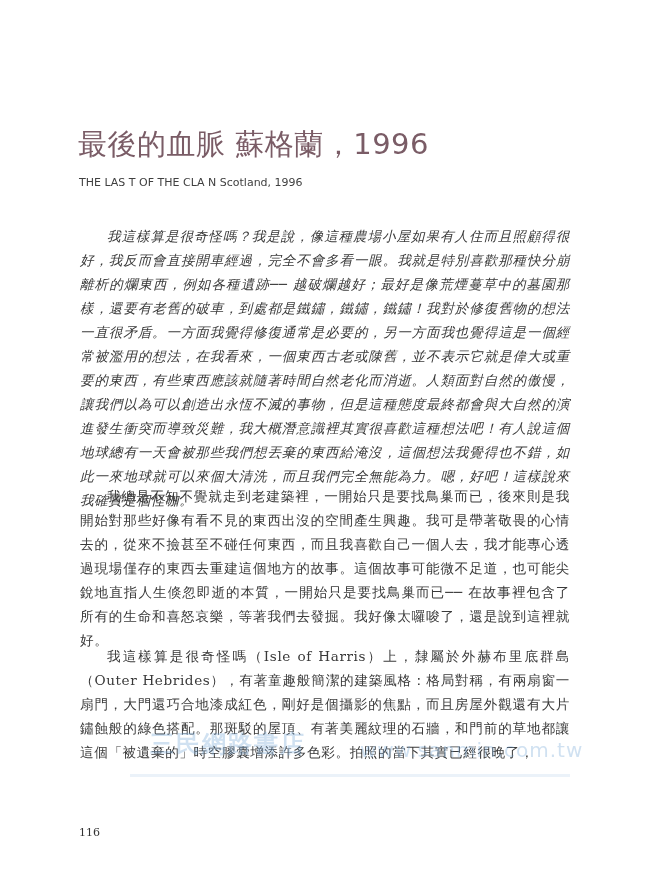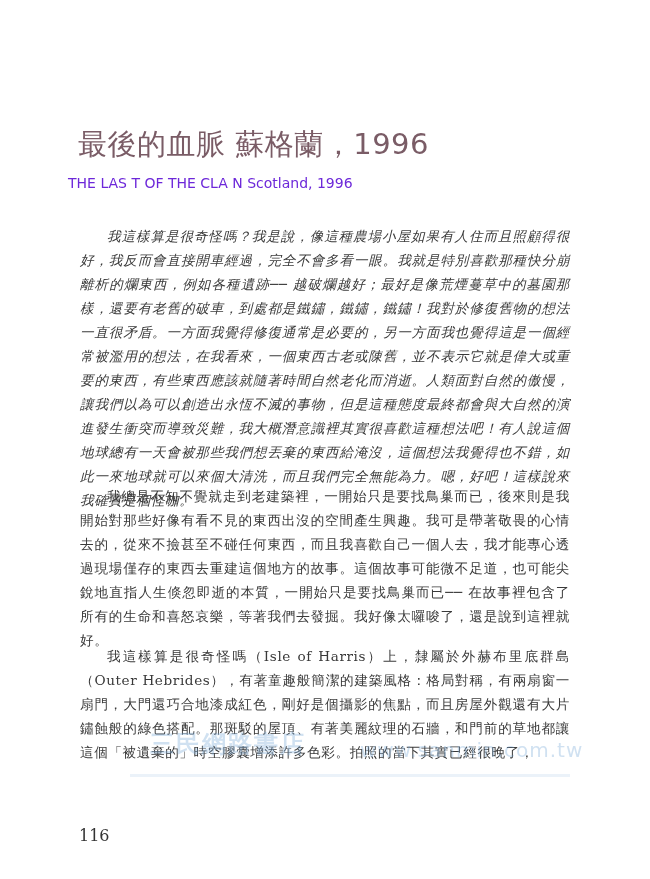--- a/index.html
+++ b/index.html
@@ -26,25 +26,25 @@
       top: 126px;
       font-family: "DejaVu Sans", sans-serif;
       font-size: 29px;
       letter-spacing: 0.5px;
       color: #7a5c66;
       white-space: nowrap;
       line-height: 36px;
     }
     .title-en {
       position: absolute;
-      left: 68px;
+      left: 79px;
       top: 172px;
       font-family: "DejaVu Sans", sans-serif;
-      font-size: 14px;
-      color: #6d28d9;
+      font-size: 11px;
+      color: #404040;
       white-space: nowrap;
       line-height: 22px;
     }
     .body-text {
       position: absolute;
       left: 80px;
       width: 490px;
       font-family: "DejaVu Serif", serif;
       font-size: 13.6px;
       line-height: 24px;
@@ -96,21 +96,21 @@
       top: 56px;
       width: 440px;
       height: 3px;
       background: rgba(120, 170, 215, 0.15);
     }
     .page-number {
       position: absolute;
       left: 79px;
       top: 826px;
       font-family: "DejaVu Serif", serif;
-      font-size: 16px;
+      font-size: 11px;
       color: #333333;
     }
   </style>
 </head>
 <body>
 
 <div class="page">
 
   <div class="title-zh">最後的血脈 蘇格蘭，1996</div>
   <div class="title-en">THE LAS T OF THE CLA N Scotland, 1996</div>

